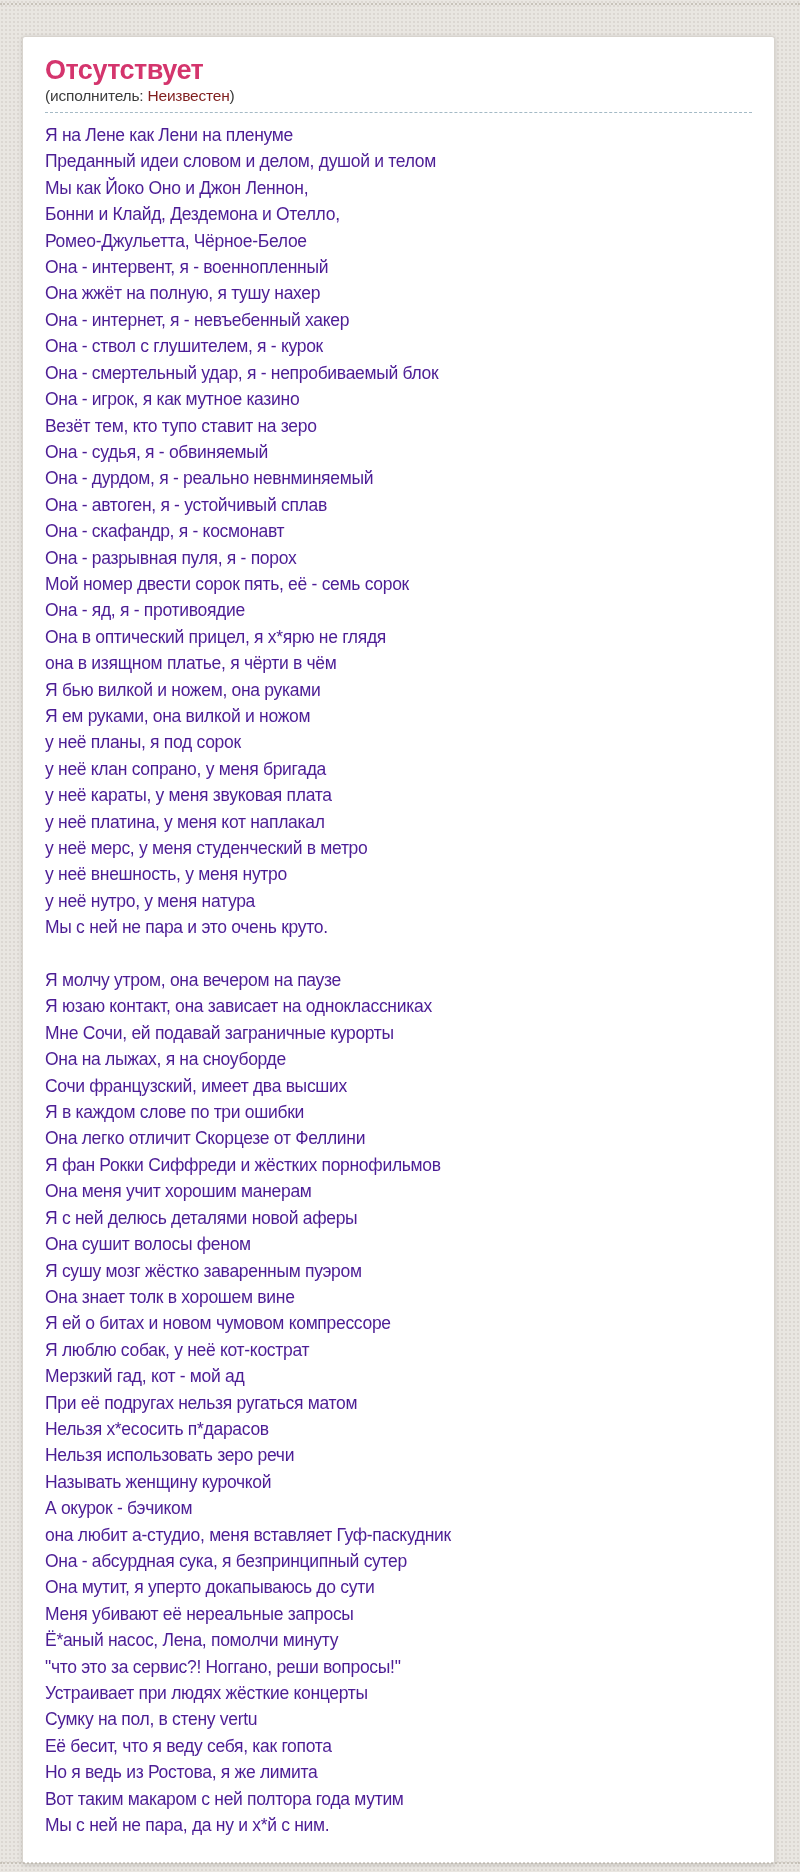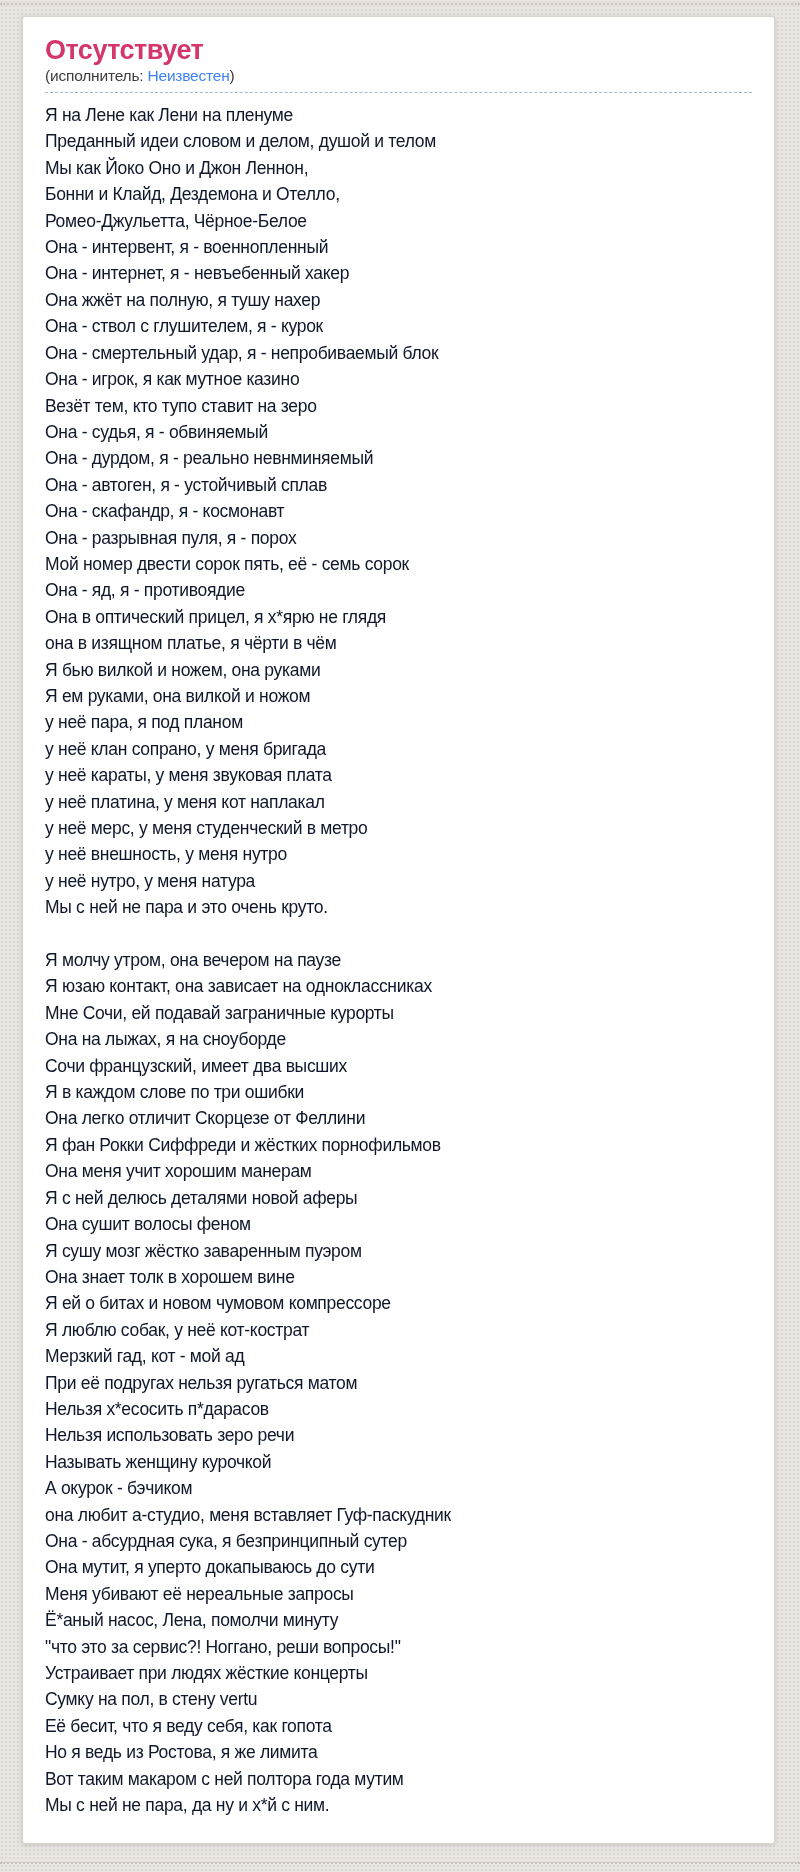--- a/index.html
+++ b/index.html
@@ -11,21 +11,21 @@
     font-family:"Liberation Sans", sans-serif;
   }
   .page{position:relative;width:800px;height:1872px;}
   .page::before, .page::after{
     content:"";position:absolute;left:0;right:0;height:0;
     border-top:2px dotted rgba(160,152,140,0.45);
   }
   .page::before{top:3px;}
   .page::after{bottom:8px;}
   .card{
-    position:absolute;left:22px;top:16px;width:753px;height:1828px;
+    position:absolute;left:22px;top:36px;width:753px;height:1828px;
     background:#ffffff;
     border:1px solid #d8d4ce;
     border-radius:3px;
     box-shadow:0 1px 4px rgba(0,0,0,0.15);
     box-sizing:border-box;
     padding:18px 22px 20px 22px;
   }
   .song-title{
     margin:0;
     font-size:27px;
@@ -36,29 +36,29 @@
   }
   .artist-row{
     font-size:15.5px;
     letter-spacing:-0.2px;
     color:#3c3c3c;
     margin-top:1px;
     padding-bottom:7px;
     border-bottom:1px dashed #a4bac6;
   }
   .artist-link{
-    color:#3b82f6;
+    color:#7f1d1d;
     text-decoration:none;
     cursor:pointer;
   }
   .lyrics{
     margin-top:9px;
     font-size:17.5px;
     letter-spacing:-0.3px;
-    color:#0f172a;
+    color:#4c1d95;
   }
   .lyric-line{
     line-height:26.4px;
     white-space:pre;
   }
   .stanza-gap{height:26.4px;}
 </style>
 </head>
 <body>
 
@@ -70,38 +70,38 @@
     <div class="artist-row"><span>(исполнитель: </span><a class="artist-link">Неизвестен</a><span>)</span></div>
 
     <div class="lyrics">
       <div>
           <div class="lyric-line">Я на Лене как Лени на пленуме</div>
           <div class="lyric-line">Преданный идеи словом и делом, душой и телом</div>
           <div class="lyric-line">Мы как Йоко Оно и Джон Леннон,</div>
           <div class="lyric-line">Бонни и Клайд, Дездемона и Отелло,</div>
           <div class="lyric-line">Ромео-Джульетта, Чёрное-Белое</div>
           <div class="lyric-line">Она - интервент, я - военнопленный</div>
+          <div class="lyric-line">Она жжёт на полную, я тушу нахер</div>
           <div class="lyric-line">Она - интернет, я - невъебенный хакер</div>
-          <div class="lyric-line">Она жжёт на полную, я тушу нахер</div>
           <div class="lyric-line">Она - ствол с глушителем, я - курок</div>
           <div class="lyric-line">Она - смертельный удар, я - непробиваемый блок</div>
           <div class="lyric-line">Она - игрок, я как мутное казино</div>
           <div class="lyric-line">Везёт тем, кто тупо ставит на зеро</div>
           <div class="lyric-line">Она - судья, я - обвиняемый</div>
           <div class="lyric-line">Она - дурдом, я - реально невнминяемый</div>
           <div class="lyric-line">Она - автоген, я - устойчивый сплав</div>
           <div class="lyric-line">Она - скафандр, я - космонавт</div>
           <div class="lyric-line">Она - разрывная пуля, я - порох</div>
           <div class="lyric-line">Мой номер двести сорок пять, её - семь сорок</div>
           <div class="lyric-line">Она - яд, я - противоядие</div>
           <div class="lyric-line">Она в оптический прицел, я х*ярю не глядя</div>
           <div class="lyric-line">она в изящном платье, я чёрти в чём</div>
           <div class="lyric-line">Я бью вилкой и ножем, она руками</div>
           <div class="lyric-line">Я ем руками, она вилкой и ножом</div>
-          <div class="lyric-line">у неё пара, я под планом</div>
+          <div class="lyric-line">у неё планы, я под сорок</div>
           <div class="lyric-line">у неё клан сопрано, у меня бригада</div>
           <div class="lyric-line">у неё караты, у меня звуковая плата</div>
           <div class="lyric-line">у неё платина, у меня кот наплакал</div>
           <div class="lyric-line">у неё мерс, у меня студенческий в метро</div>
           <div class="lyric-line">у неё внешность, у меня нутро</div>
           <div class="lyric-line">у неё нутро, у меня натура</div>
           <div class="lyric-line">Мы с ней не пара и это очень круто.</div>
         </div>
       <div class="stanza-gap"></div>
       <div>

